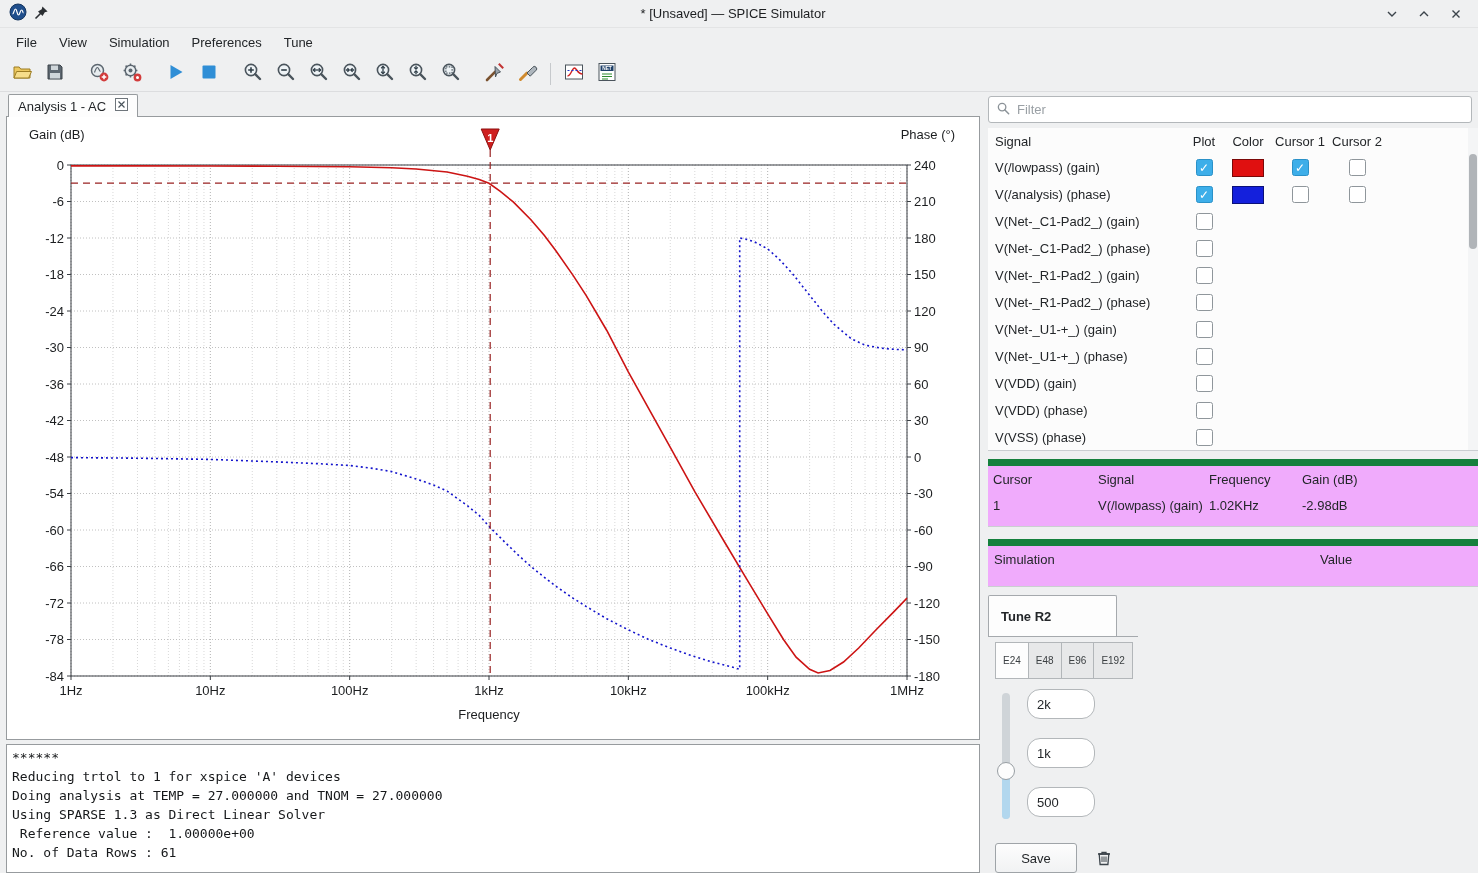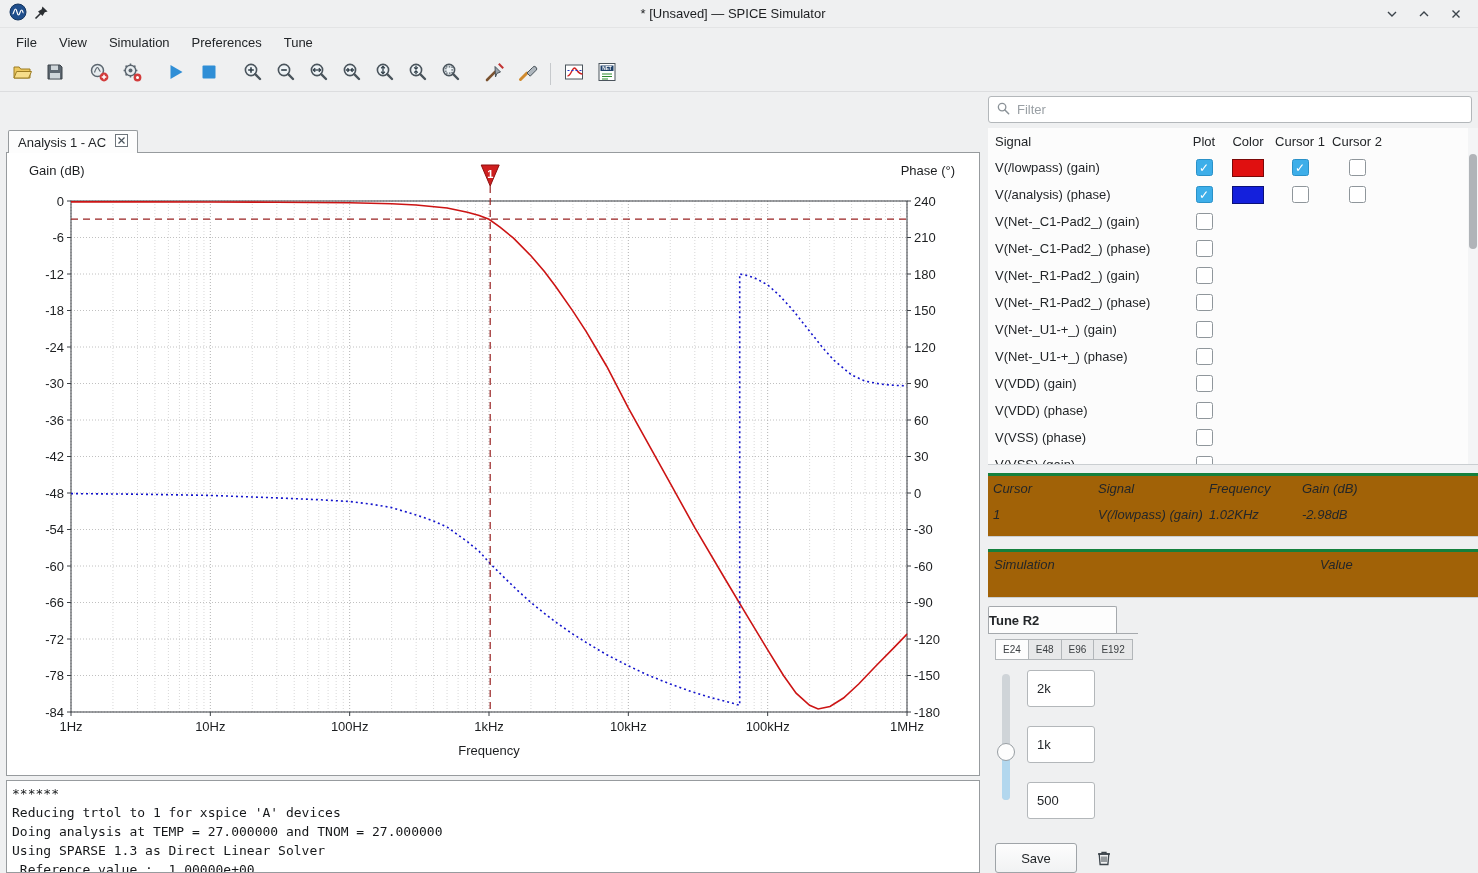--- a/index.html
+++ b/index.html
@@ -15,21 +15,21 @@
   .menubar{height:28px;display:flex;align-items:center;padding-left:6px;gap:2px;background:#eff0f1;}
   .menu-item{padding:4px 10px;border-radius:3px;cursor:default;}
   
   .toolbar{height:36px;display:flex;align-items:center;gap:2px;padding:0 6px;background:#eff0f1;border-bottom:1px solid #dcdddf;}
   .tb-btn{width:31px;height:30px;display:flex;align-items:center;justify-content:center;border-radius:3px;}
   .tb-sep{width:1px;height:22px;background:#c6c9cc;margin:0 5px;}
   .tb-space{width:9px;}
   
   .content{display:flex;height:781px;}
   .left-col{width:982px;display:flex;flex-direction:column;padding:2px 2px 0 6px;}
-  .tabbar{height:22px;display:flex;padding-left:2px;margin-top:36px;}
+  .tabbar{height:22px;display:flex;padding-left:2px;}
   .ptab{height:23px;background:#fdfdfd;border:1px solid #979b9e;border-bottom:none;display:inline-flex;align-items:center;gap:9px;padding:0 9px;position:relative;z-index:2;border-radius:2px 2px 0 0;}
   .plot-box{height:624px;border:1px solid #979b9e;background:#ffffff;position:relative;z-index:1;}
   .console{margin-top:4px;flex:1;background:#ffffff;border:1px solid #979b9e;padding:3px 5px;
     font-family:"DejaVu Sans Mono",monospace;font-size:13px;line-height:19px;color:#16181a;white-space:pre;overflow:hidden;}
   svg text.tick{font-size:13px;fill:#1c1e20;font-family:"Liberation Sans",sans-serif;}
   
   .right-col{flex:1;padding:4px 0 0 6px;display:flex;flex-direction:column;background:#eff0f1;}
   .filter{height:27px;margin-right:6px;background:#fff;border:1px solid #b3b7ba;border-radius:3px;display:flex;align-items:center;padding:4px 7px;gap:6px;justify-content:flex-end;}
   .filter input{border:none;outline:none;flex:1;font-family:inherit;font-size:13px;color:#232629;background:transparent;}
   .filter input::placeholder{color:#9aa0a5;}
@@ -37,42 +37,42 @@
   .sig-head,.sig-row{display:grid;grid-template-columns:196px 40px 48px 56px 58px 1fr;align-items:center;}
   .sig-head{height:26px;}
   .sig-row{height:27px;}
   .hc,.cell{display:flex;justify-content:center;align-items:center;}
   .hc.first,.sig-name{justify-content:flex-start;padding-left:7px;white-space:nowrap;overflow:hidden;}
   .cb{width:17px;height:17px;border:1px solid #8f969b;border-radius:2.5px;background:#fff;display:flex;align-items:center;justify-content:center;font-size:12px;line-height:1;color:#fff;}
   .cb.checked{background:#3daee9;border-color:#2a91c8;}
   .swatch{width:32px;height:18px;border:1px solid rgba(0,0,0,0.45);}
   .vscroll{position:absolute;top:0;right:0;width:10px;height:100%;background:#f4f5f6;}
   .vthumb{position:absolute;top:26px;right:1px;width:8px;height:95px;background:#b0b4b8;border-radius:4px;}
-  .panel-table{background:#a16207;border-top:3px solid #15803d;border-bottom:1px solid #caced1;font-style:italic;}
+  .panel-table{background:#f0abfc;border-top:7px solid #15803d;border-bottom:1px solid #caced1;}
   .cursors{margin-top:8px;padding-bottom:8px;}
   .cur-head,.cur-row{display:grid;grid-template-columns:105px 111px 93px 1fr;align-items:center;height:26px;}
   .cur-head>div,.cur-row>div{padding-left:5px;white-space:nowrap;}
   .measure{margin-top:12px;height:52px;}
   .meas-head{display:grid;grid-template-columns:326px 1fr;align-items:center;height:26px;}
   .meas-head>div{padding-left:6px;}
   
   .tune{margin-top:8px;width:300px;}
-  .tune-tab{width:129px;height:27px;background:#fdfdfd;border:1px solid #a5a9ad;border-bottom:none;display:flex;align-items:center;padding-left:0;font-weight:bold;border-radius:2px 2px 0 0;}
+  .tune-tab{width:129px;height:41px;background:#fdfdfd;border:1px solid #a5a9ad;border-bottom:none;display:flex;align-items:center;padding-left:12px;font-weight:bold;border-radius:2px 2px 0 0;}
   .tune-body{border-top:1px solid #a5a9ad;width:150px;padding-top:5px;}
   .stabs{display:flex;margin-left:7px;}
-  .stab{font-size:10px;padding:4px 7px;border:1px solid #b2b6b9;border-left:none;background:#e7e8e9;color:#3c4043;}
+  .stab{font-size:10px;padding:12px 7px;border:1px solid #b2b6b9;border-left:none;background:#e7e8e9;color:#3c4043;}
   .stab:first-child{border-left:1px solid #b2b6b9;}
   .stab.active{background:#fdfdfd;}
   .tune-content{display:flex;gap:12px;margin:10px 0 0 9px;}
   .slider{position:relative;width:18px;height:126px;margin-top:4px;}
   .slider .track{position:absolute;left:5px;top:0;width:8px;height:100%;background:#cfd4d8;border-radius:4px;}
   .slider .fill{position:absolute;left:5px;top:62%;bottom:0;width:8px;background:#b2d7ee;border-radius:4px;}
   .slider .knob{position:absolute;left:0;top:calc(62% - 9px);width:18px;height:18px;background:#fdfdfd;border:1px solid #989ea3;border-radius:50%;}
   .tune-inputs{display:flex;flex-direction:column;gap:19px;}
-  .tune-input{width:68px;height:37px;border:1px solid #b3b7ba;border-radius:3px;background:#fff;padding-left:9px;font-family:inherit;font-size:13px;color:#232629;outline:none;}
+  .tune-input{width:68px;height:30px;border:1px solid #b3b7ba;border-radius:13px;background:#fff;padding-left:9px;font-family:inherit;font-size:13px;color:#232629;outline:none;}
   .tune-actions{display:flex;align-items:center;gap:13px;margin:24px 0 0 7px;}
   .save-btn{width:82px;height:30px;background:linear-gradient(#fdfdfd,#f1f2f3);border:1px solid #9fa4a8;border-radius:3px;font-family:inherit;font-size:13px;color:#232629;}
   .trash-btn{width:28px;height:28px;display:flex;align-items:center;justify-content:center;}
 </style>
 </head>
 <body>
 
 <div class="titlebar">
   <div class="tb-left">
     <span><svg width="18" height="18" viewBox="0 0 18 18">

